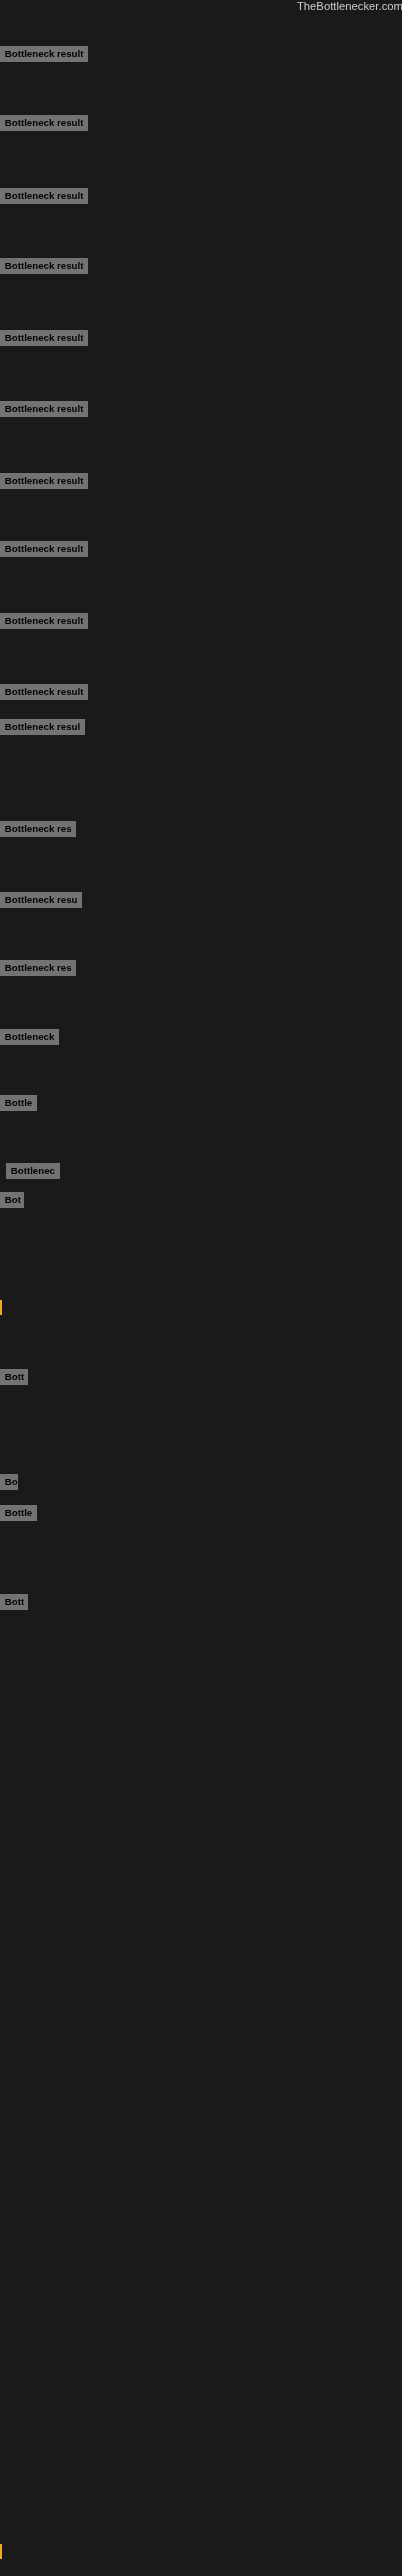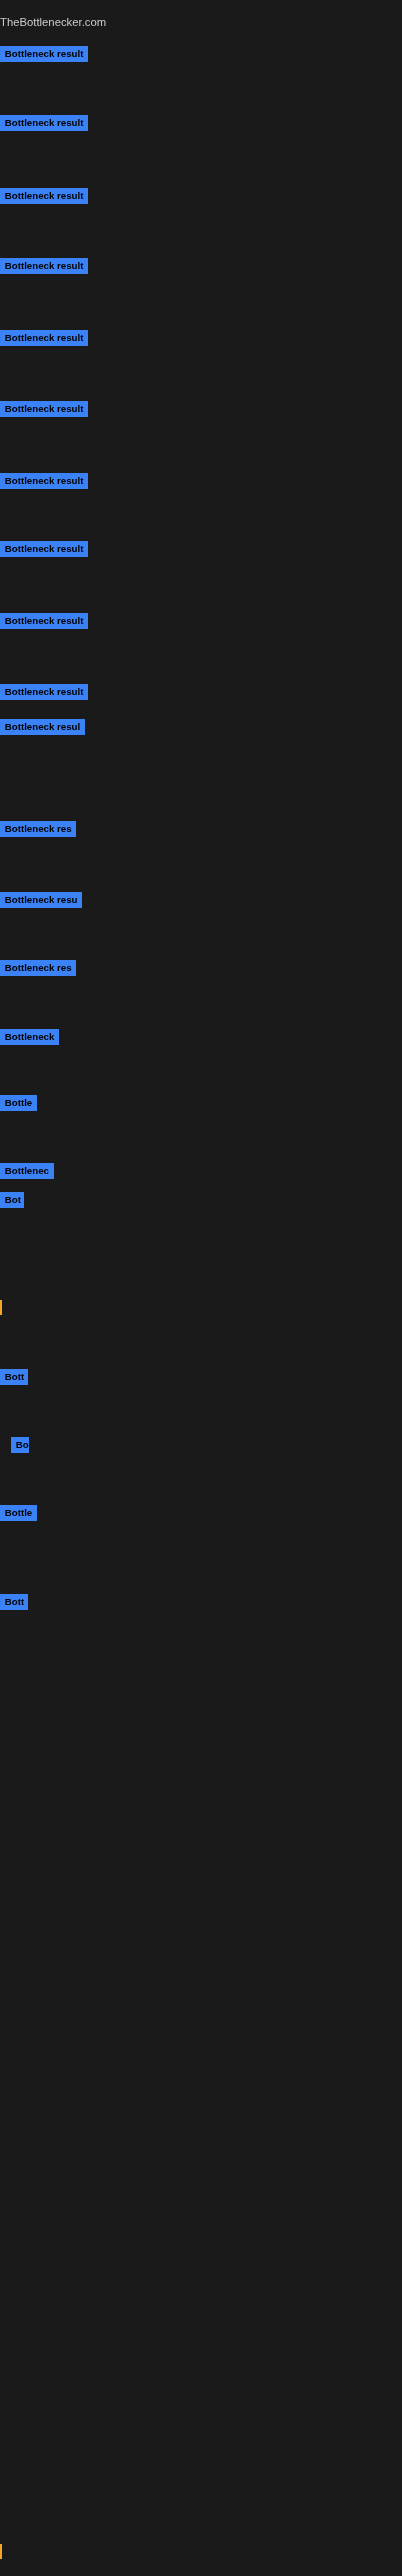--- a/index.html
+++ b/index.html
@@ -10,30 +10,30 @@
 
     body {
       width: 403px;
       min-height: 2576px;
       background-color: #1a1a1a;
       font-family: Arial, sans-serif;
       position: relative;
     }
 
     .site-title {
-      text-align: left;
+      text-align: right;
       color: #cccccc;
       font-size: 11.3px;
-      padding: 16px 0;
+      padding: 0 0;
       font-weight: normal;
     }
 
     .bottleneck-badge {
       display: inline-block;
-      background-color: #3b82f6;
+      background-color: #737373;
       color: #000000;
       font-size: 9.7px;
       font-weight: bold;
       padding: 2.4px 4.8px;
       white-space: nowrap;
       overflow: hidden;
     }
 
     .badge-row {
       position: absolute;
@@ -63,26 +63,26 @@
     <div class="badge-row" style="top: 473px;"><div class="bottleneck-badge" style="max-width: 119px;">Bottleneck result</div></div>
     <div class="badge-row" style="top: 541px;"><div class="bottleneck-badge" style="max-width: 117px;">Bottleneck result</div></div>
     <div class="badge-row" style="top: 613px;"><div class="bottleneck-badge" style="max-width: 117px;">Bottleneck result</div></div>
     <div class="badge-row" style="top: 684px;"><div class="bottleneck-badge" style="max-width: 115px;">Bottleneck result</div></div>
     <div class="badge-row" style="top: 719px;"><div class="bottleneck-badge" style="max-width: 107px;">Bottleneck resul</div></div>
     <div class="badge-row" style="top: 821px;"><div class="bottleneck-badge" style="max-width: 93px;">Bottleneck res</div></div>
     <div class="badge-row" style="top: 892px;"><div class="bottleneck-badge" style="max-width: 98px;">Bottleneck resu</div></div>
     <div class="badge-row" style="top: 960px;"><div class="bottleneck-badge" style="max-width: 89px;">Bottleneck res</div></div>
     <div class="badge-row" style="top: 1029px;"><div class="bottleneck-badge" style="max-width: 67px;">Bottleneck</div></div>
     <div class="badge-row" style="top: 1095px;"><div class="bottleneck-badge" style="max-width: 40px;">Bottle</div></div>
-    <div class="badge-row" style="top: 1163px;"><div class="bottleneck-badge" style="max-width: 58px;">Bottlenec</div></div>
+    <div class="badge-row" style="top: 1163px; padding-left: 6px;"><div class="bottleneck-badge" style="max-width: 58px;">Bottlenec</div></div>
     <div class="badge-row" style="top: 1192px;"><div class="bottleneck-badge" style="max-width: 24px;">Bot</div></div>
     <div class="badge-row" style="top: 1300px;">
       <div class="cursor-line"></div>
     </div>
     <div class="badge-row" style="top: 1369px;"><div class="bottleneck-badge" style="max-width: 28px;">Bott</div></div>
-    <div class="badge-row" style="top: 1437px; padding-left: 11px;"><div class="bottleneck-badge" style="max-width: 17.7px;">Bo</div></div>
+    <div class="badge-row" style="top: 1474px;"><div class="bottleneck-badge" style="max-width: 17.7px;">Bo</div></div>
     <div class="badge-row" style="top: 1505px;"><div class="bottleneck-badge" style="max-width: 40px;">Bottle</div></div>
     <div class="badge-row" style="top: 1594px;"><div class="bottleneck-badge" style="max-width: 28px;">Bott</div></div>
     <div class="badge-row" style="top: 2544px;">
       <div class="cursor-line"></div>
     </div>
   </div>
 
 
 </body></html>

